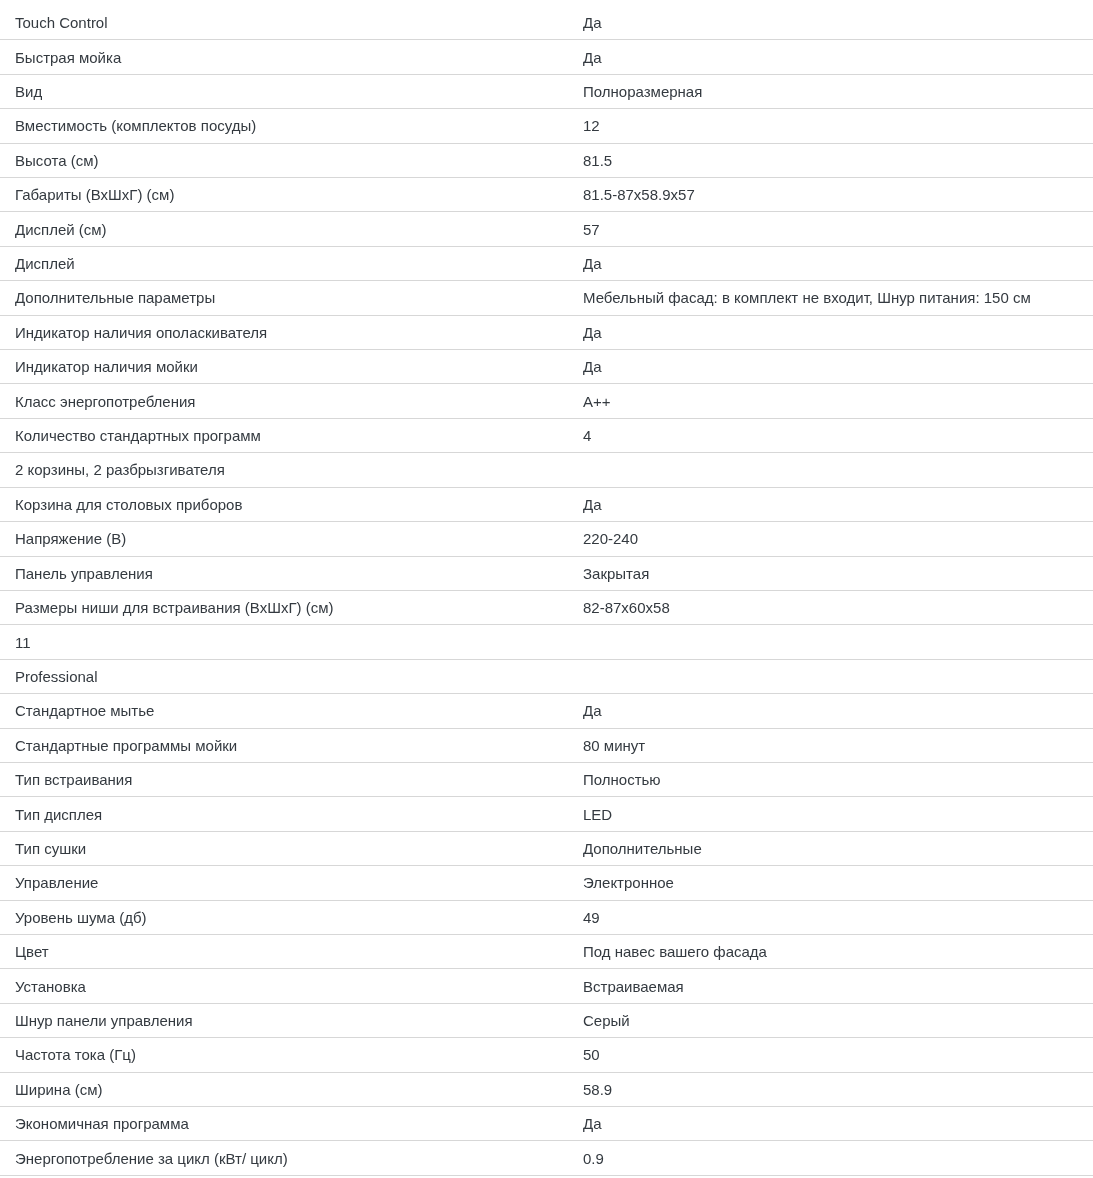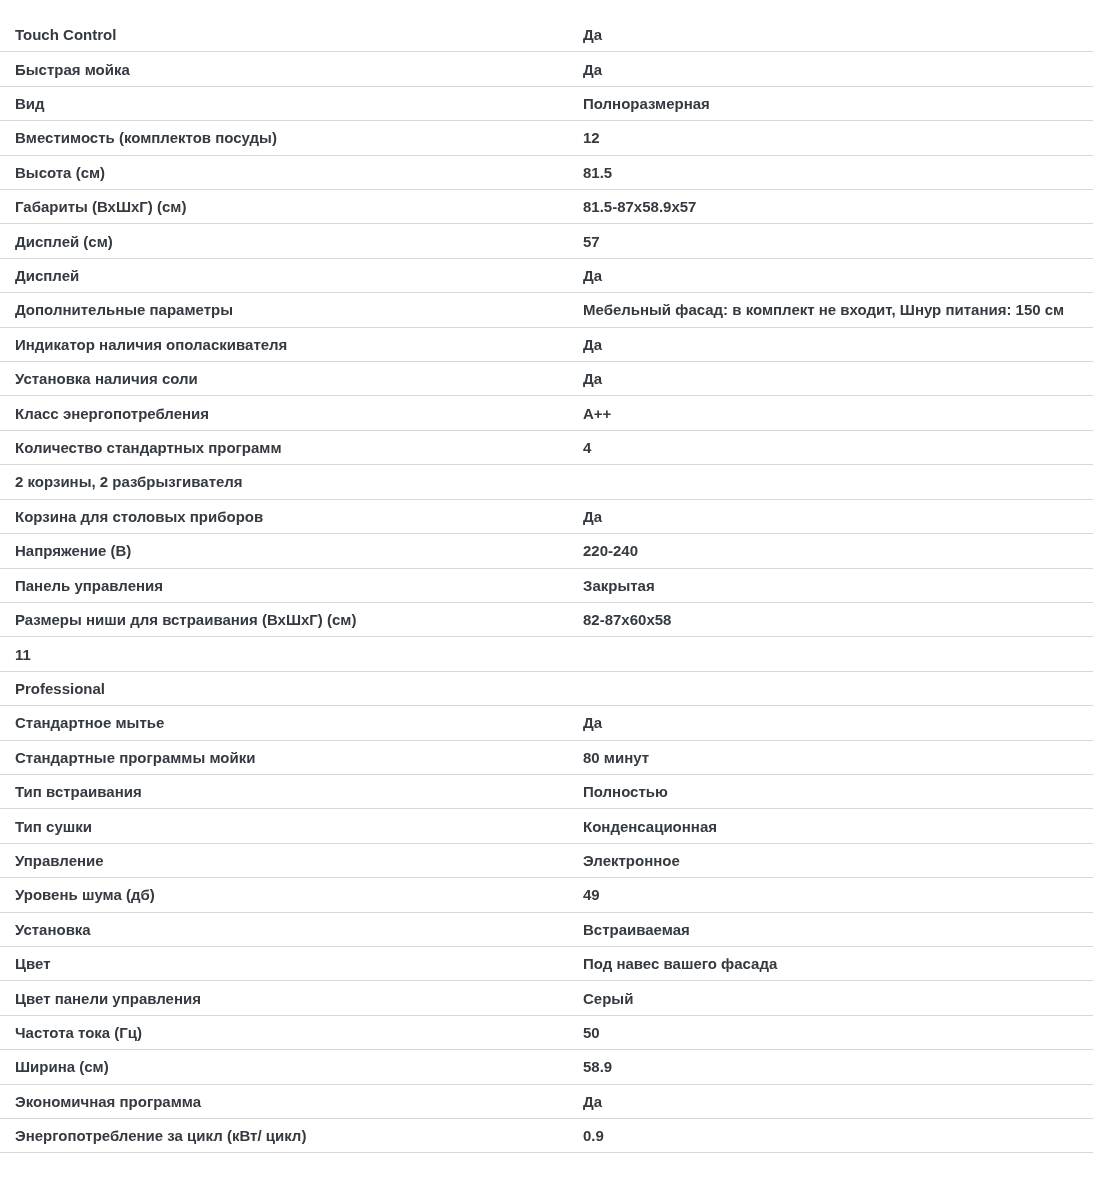--- a/index.html
+++ b/index.html
@@ -13,23 +13,22 @@
     padding: 0;
     background: var(--background);
   }
   body {
     width: 1093px;
     min-height: 1178px;
     font-family: "Liberation Sans", sans-serif;
     color: var(--text);
   }
   .spec-table {
-    padding-top: 18px;
+    padding-top: 6px;
     width: 100%;
-    font-weight: bold;
   }
   .spec-row {
     display: grid;
     grid-template-columns: 568px 1fr;
     align-items: center;
     height: 34.41px;
     padding-left: 15px;
     border-bottom: 1px solid var(--divider);
   }
   .spec-label,
@@ -88,21 +87,21 @@
     <div class="spec-label">Дополнительные параметры</div>
     <div class="spec-value">Мебельный фасад: в комплект не входит, Шнур питания: 150 см</div>
   </div>
 
   <div class="spec-row">
     <div class="spec-label">Индикатор наличия ополаскивателя</div>
     <div class="spec-value">Да</div>
   </div>
 
   <div class="spec-row">
-    <div class="spec-label">Установка наличия соли</div>
+    <div class="spec-label">Индикатор наличия мойки</div>
     <div class="spec-value">Да</div>
   </div>
 
   <div class="spec-row">
     <div class="spec-label">Класс энергопотребления</div>
     <div class="spec-value">A++</div>
   </div>
 
   <div class="spec-row">
     <div class="spec-label">Количество стандартных программ</div>
@@ -149,48 +148,52 @@
   <div class="spec-row">
     <div class="spec-label">Стандартные программы мойки</div>
     <div class="spec-value">80 минут</div>
   </div>
 
   <div class="spec-row">
     <div class="spec-label">Тип встраивания</div>
     <div class="spec-value">Полностью</div>
   </div>
 
+  <div class="spec-row">
+    <div class="spec-label">Тип дисплея</div>
+    <div class="spec-value">LED</div>
+  </div>
 
   <div class="spec-row">
     <div class="spec-label">Тип сушки</div>
-    <div class="spec-value">Конденсационная</div>
+    <div class="spec-value">Дополнительные</div>
   </div>
 
   <div class="spec-row">
     <div class="spec-label">Управление</div>
     <div class="spec-value">Электронное</div>
   </div>
 
   <div class="spec-row">
     <div class="spec-label">Уровень шума (дб)</div>
     <div class="spec-value">49</div>
   </div>
 
   <div class="spec-row">
+    <div class="spec-label">Цвет</div>
+    <div class="spec-value">Под навес вашего фасада</div>
+  </div>
+
+  <div class="spec-row">
     <div class="spec-label">Установка</div>
     <div class="spec-value">Встраиваемая</div>
   </div>
 
   <div class="spec-row">
-    <div class="spec-label">Цвет</div>
-    <div class="spec-value">Под навес вашего фасада</div>
-  </div>
-
-  <div class="spec-row">
-    <div class="spec-label">Цвет панели управления</div>
+    <div class="spec-label">Шнур панели управления</div>
     <div class="spec-value">Серый</div>
   </div>
 
   <div class="spec-row">
     <div class="spec-label">Частота тока (Гц)</div>
     <div class="spec-value">50</div>
   </div>
 
   <div class="spec-row">
     <div class="spec-label">Ширина (см)</div>

